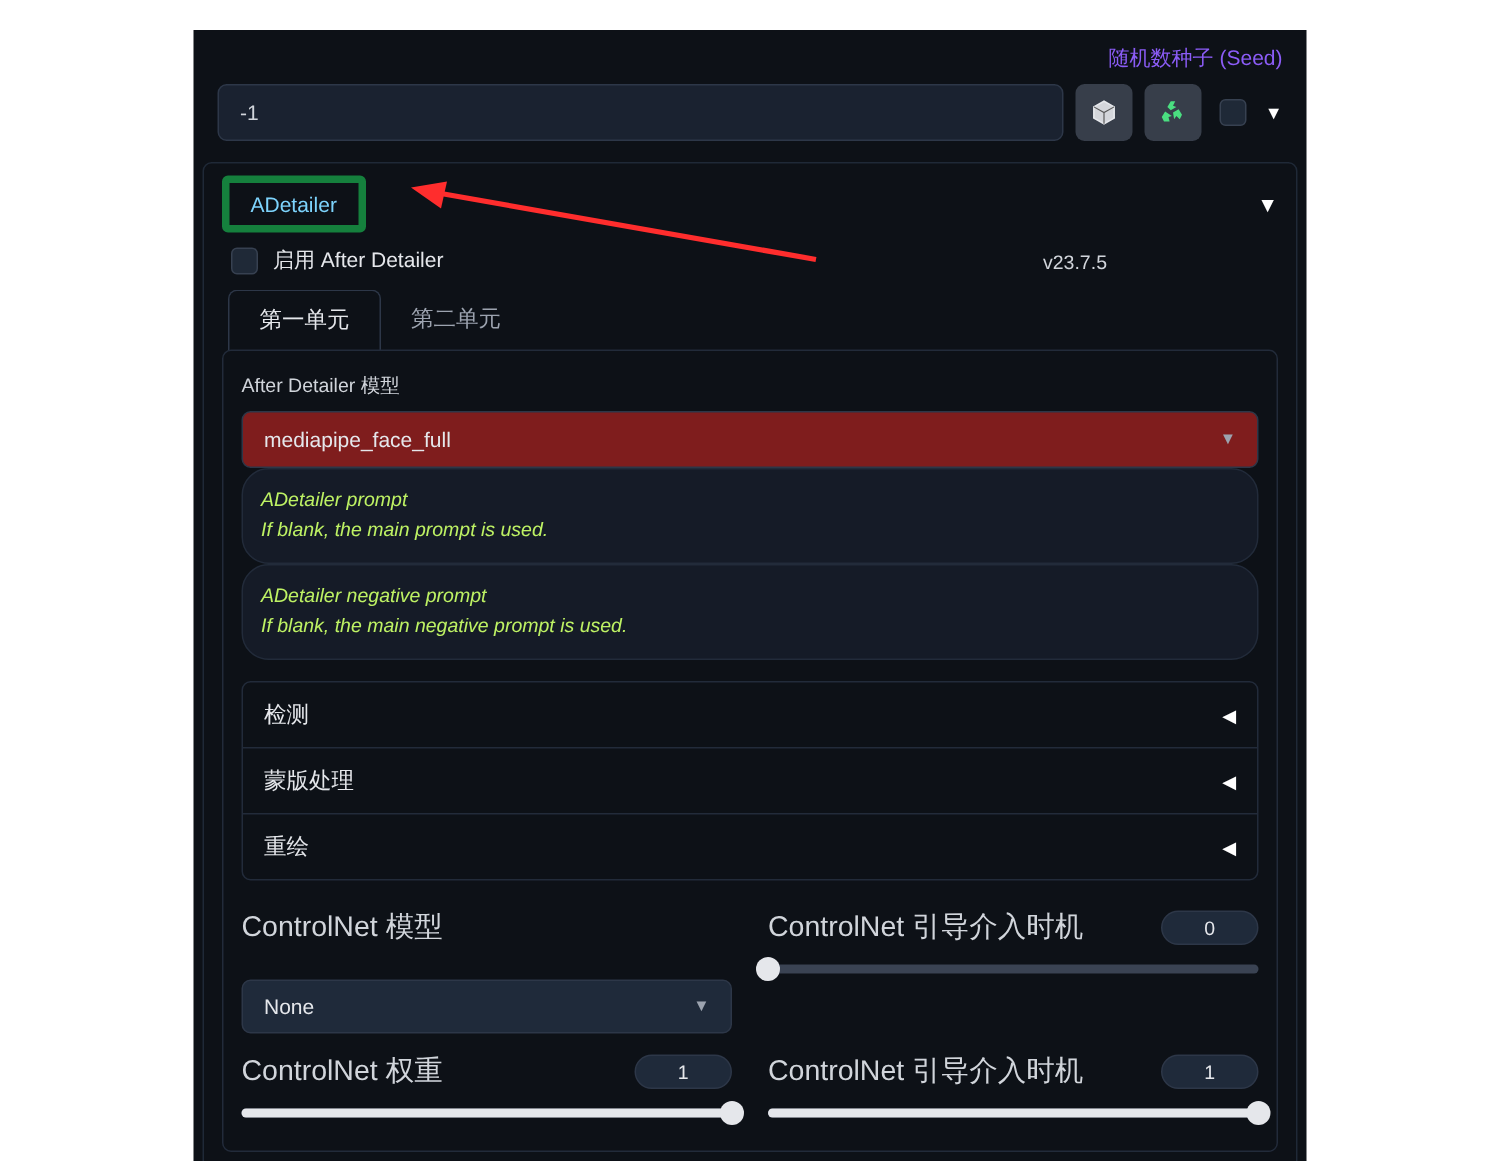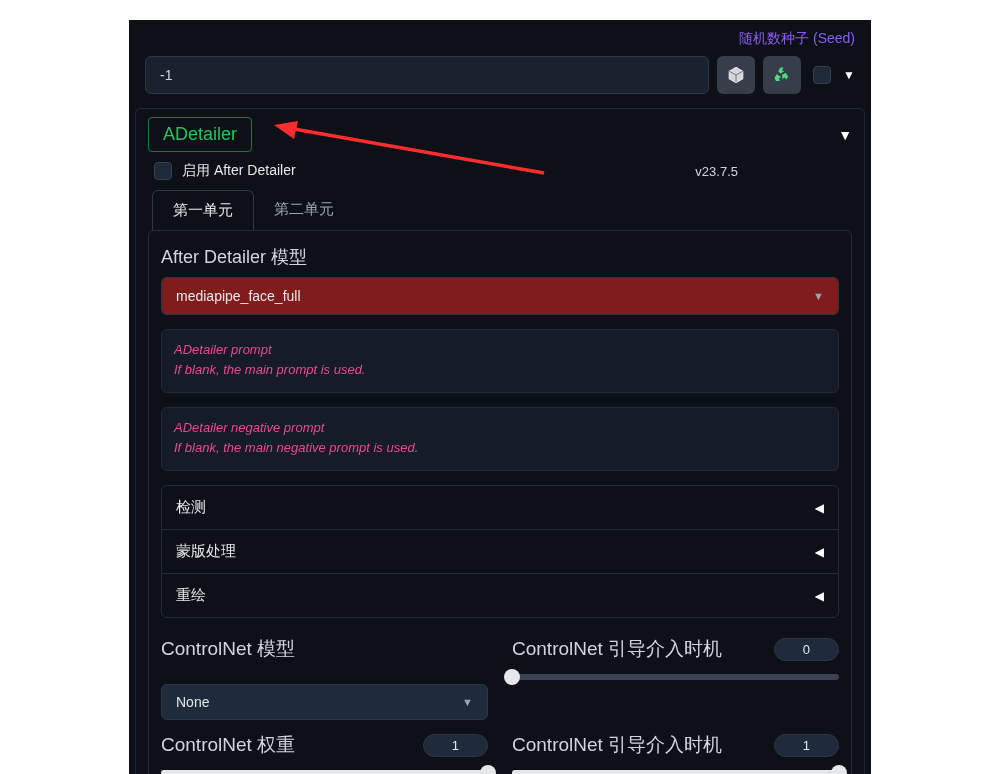--- a/index.html
+++ b/index.html
@@ -71,25 +71,25 @@
     position: relative;
   }
 
   .sec-header {
     display: flex;
     align-items: center;
     justify-content: space-between;
     padding: 4px 12px 2px 12px;
   }
   .sec-title-chip {
-    border: 1px solid #15803d;
+    border: 5px solid #15803d;
     border-radius: 4px;
     padding: 6px 14px;
-    color: #22c55e;
-    font-size: 18px;
+    color: #7dd3fc;
+    font-size: 14px;
   }
   .sec-caret {
     color: #fff;
     font-size: 14px;
   }
   .sec-sub {
     display: flex;
     align-items: center;
     justify-content: space-between;
     padding: 8px 16px 6px 18px;
@@ -139,45 +139,44 @@
   .panel {
     margin: 0 12px;
     border: 1px solid #222b3a;
     border-radius: 6px;
     padding: 14px 12px;
     position: relative;
     top: -1px;
   }
   .field-label {
     color: #d1d5db;
-    font-size: 18px;
+    font-size: 13px;
     margin-bottom: 8px;
   }
   .select {
     background: #7f1d1d;
     border: 1px solid #2d3748;
     border-radius: 6px;
     padding: 10px 14px;
     color: #e5e7eb;
     display: flex;
     align-items: center;
     justify-content: space-between;
     cursor: pointer;
     font-size: 14px;
   }
   .select .caret { font-size: 11px; color: #9ca3af; }
 
   .textarea {
-    margin-top: 14px;
     background: #151b27;
     border: 1px solid #222b3a;
-    border-radius: 6px;
+    border-radius: 18px;
     padding: 10px 12px;
     min-height: 64px;
-    color: #ec4899;
+    color: #bef264;
     font-size: 13px;
     font-style: italic;
     line-height: 1.5;
   }
 
   .accordion {
     margin-top: 14px;
     border: 1px solid #222b3a;
     border-radius: 6px;
     overflow: hidden;

